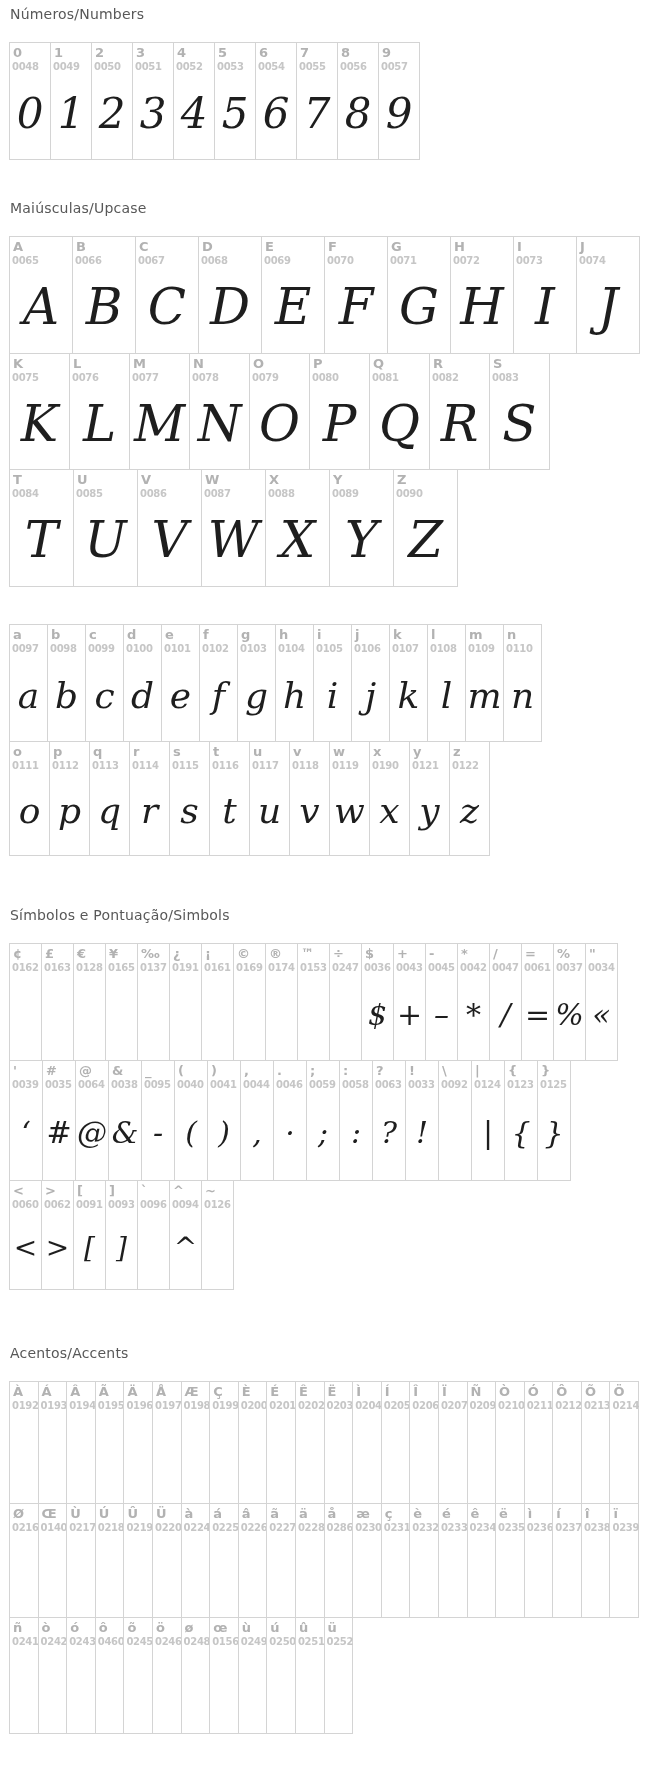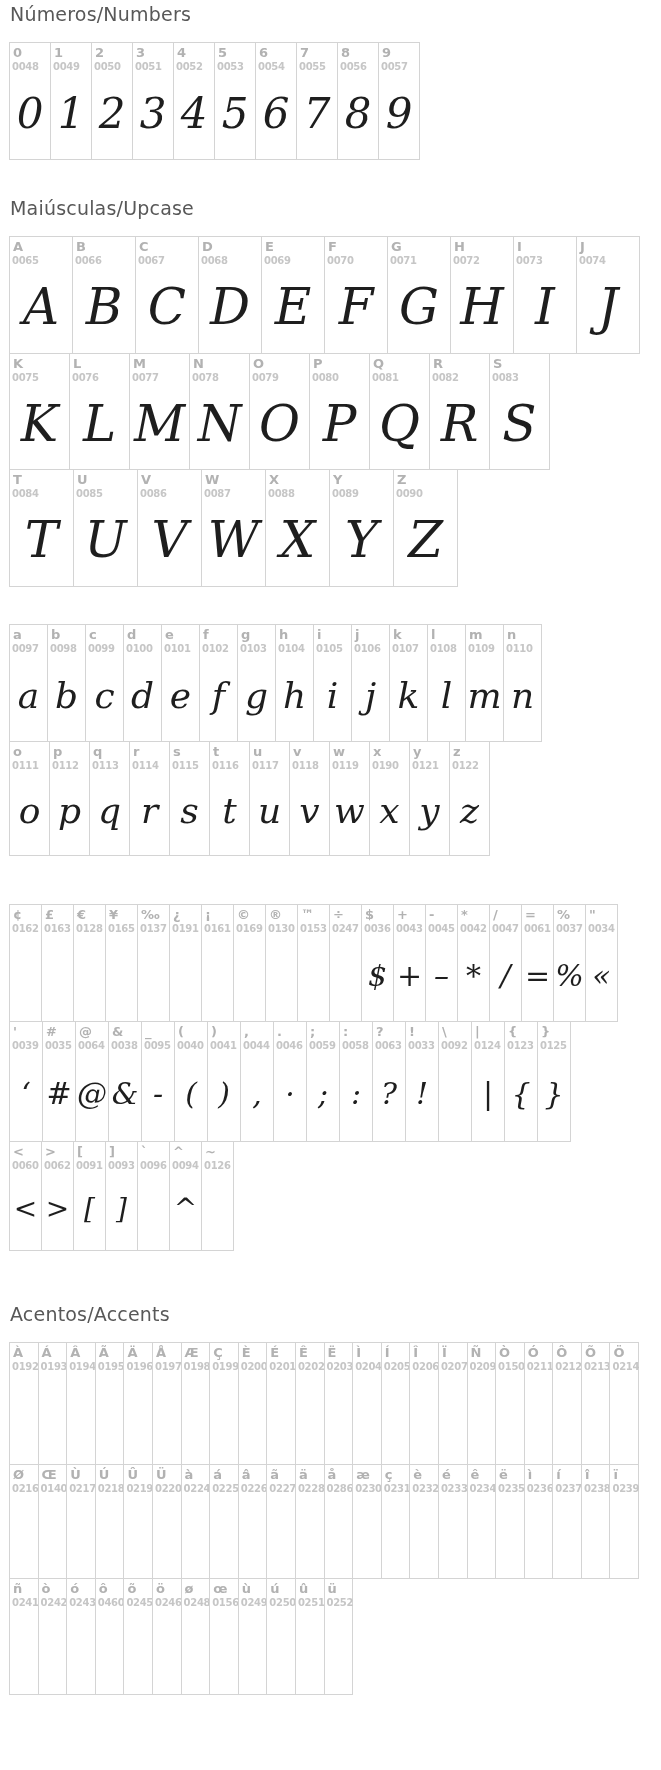--- a/index.html
+++ b/index.html
@@ -6,21 +6,21 @@
   body{
     width:661px;height:1770px;overflow:hidden;box-sizing:border-box;
     padding:3px 0 0 9px;
     font-family:"DejaVu Sans","Liberation Sans",sans-serif;
   }
   section.cm{margin-top:37px;}
   section.cm:first-child{margin-top:0;}
   section.cm:nth-child(4){margin-top:48px;}
   section.cm:nth-child(5){margin-top:52px;}
   h2.section-title{
-    font-size:19px;font-weight:normal;color:#585858;
+    font-size:14px;font-weight:normal;color:#585858;
     margin:0 0 17px 1px;line-height:22px;letter-spacing:.2px;
   }
   .row{display:flex;}
   .row + .row{margin-top:-1px;}
   .cell{
     box-sizing:border-box;border:1px solid #d4d4d4;background:#fff;
     display:flex;flex-direction:column;flex:none;
   }
   .cell + .cell{margin-left:-1px;}
   .char-label{
@@ -382,20 +382,21 @@
           <div class="glyph">y</div>
         </div>
         <div class="cell">
           <div class="char-label">z</div>
           <div class="char-code">0122</div>
           <div class="glyph">z</div>
         </div>
       </div>
     </section>
     <section class="cm">
+      <h2 class="section-title">Símbolos e Pontuação/Simbols</h2>
       <div class="row s3r0">
         <div class="cell">
           <div class="char-label">¢</div>
           <div class="char-code">0162</div>
           <div class="glyph"></div>
         </div>
         <div class="cell">
           <div class="char-label">£</div>
           <div class="char-code">0163</div>
           <div class="glyph"></div>
@@ -425,21 +426,21 @@
           <div class="char-code">0161</div>
           <div class="glyph"></div>
         </div>
         <div class="cell">
           <div class="char-label">©</div>
           <div class="char-code">0169</div>
           <div class="glyph"></div>
         </div>
         <div class="cell">
           <div class="char-label">®</div>
-          <div class="char-code">0130</div>
+          <div class="char-code">0174</div>
           <div class="glyph"></div>
         </div>
         <div class="cell">
           <div class="char-label">™</div>
           <div class="char-code">0153</div>
           <div class="glyph"></div>
         </div>
         <div class="cell">
           <div class="char-label">÷</div>
           <div class="char-code">0247</div>
@@ -694,21 +695,21 @@
           <div class="char-code">0207</div>
           <div class="glyph"></div>
         </div>
         <div class="cell">
           <div class="char-label">Ñ</div>
           <div class="char-code">0209</div>
           <div class="glyph"></div>
         </div>
         <div class="cell">
           <div class="char-label">Ò</div>
-          <div class="char-code">0150</div>
+          <div class="char-code">0210</div>
           <div class="glyph"></div>
         </div>
         <div class="cell">
           <div class="char-label">Ó</div>
           <div class="char-code">0211</div>
           <div class="glyph"></div>
         </div>
         <div class="cell">
           <div class="char-label">Ô</div>
           <div class="char-code">0212</div>

